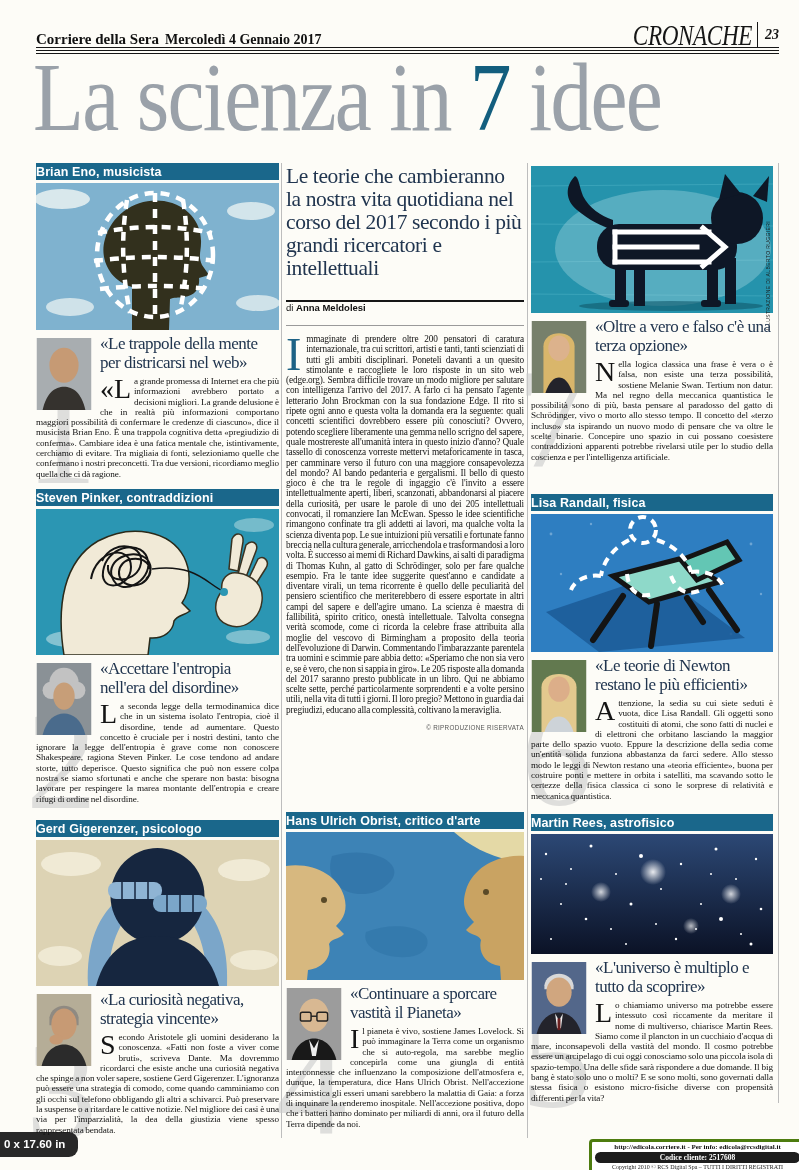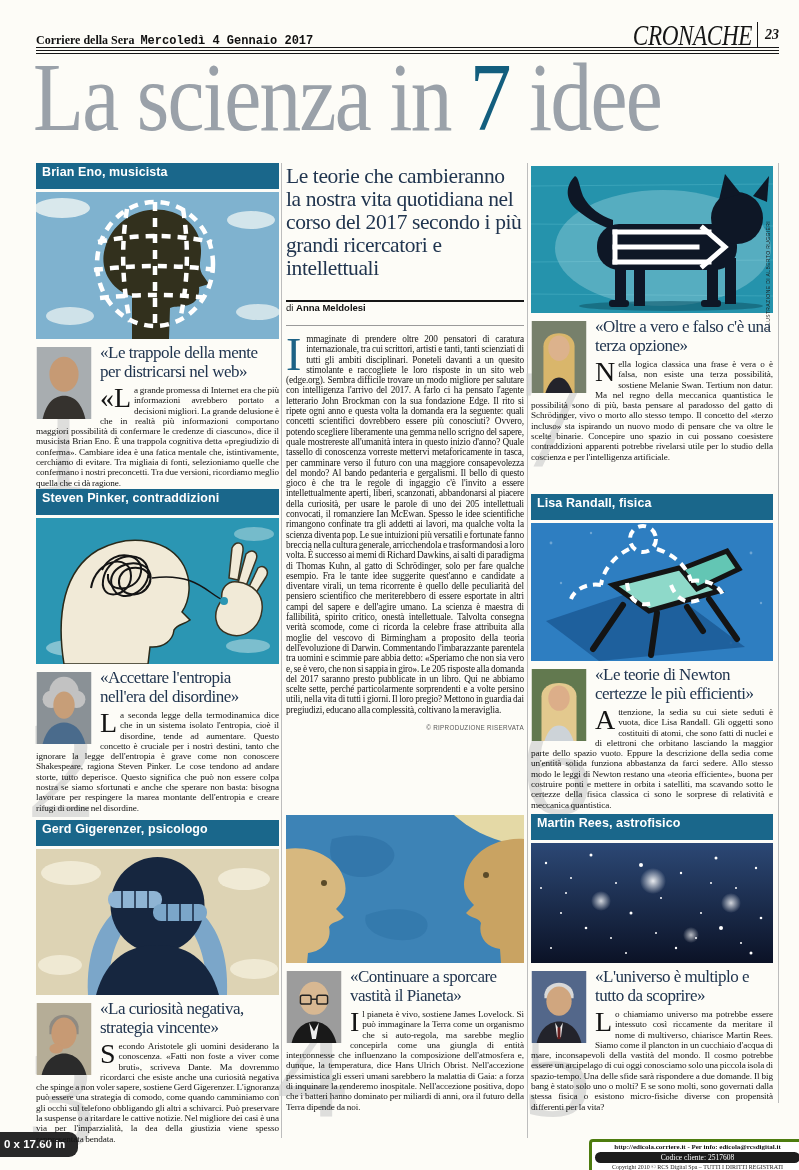--- a/index.html
+++ b/index.html
@@ -1,34 +1,34 @@
 <!DOCTYPE html>
 <html><head>
 <meta charset="utf-8">
 <style>
   html,body{margin:0;padding:0;background:#e9e9e9;}
   .page{position:relative;width:799px;height:1170px;background:#fdfcf7;font-family:"Liberation Serif",serif;overflow:hidden;margin:0 auto;}
   
   .topbar{position:absolute;top:22px;left:36px;right:20px;display:flex;justify-content:space-between;align-items:flex-end;}
   .mast-left{font-size:9px;color:#111;display:flex;align-items:baseline;gap:6px;}
-  .paper-name{font-family:"Liberation Serif",serif;font-weight:bold;font-size:12px;}
-  .issue-date{font-family:Liberation Mono, monospace;font-weight:bold;font-size:12px;}
+  .paper-name{font-family:"Liberation Serif",serif;font-weight:bold;font-size:15px;}
+  .issue-date{font-family:Liberation Serif, serif;font-weight:bold;font-size:14px;}
   .mast-right{display:flex;align-items:center;font-style:italic;}
   .section-name{font-size:29px;line-height:26px;letter-spacing:-.5px;transform:scaleX(.8);transform-origin:right;color:#161616;}
   .pagenum-sep{width:1px;height:26px;background:#161616;margin:0 7px 0 5px;}
   .page-number{font-size:14px;font-weight:bold;color:#161616;}
   .rules4{position:absolute;top:47px;left:36px;right:20px;height:9px;background:repeating-linear-gradient(#161616 0 1px,transparent 1px 3.1px);}
   
   .headline{position:absolute;top:48px;left:33px;font-size:97px;line-height:100px;color:#9aa1a9;letter-spacing:-2px;white-space:nowrap;transform:scaleX(.86);transform-origin:left;}
   .headline .num7{color:#135e7e;}
   
   .vline{position:absolute;width:1px;background:#bdbdbd;}
   
   .sec{position:absolute;}
-  .sec-header{background:#1a678b;color:#fff;font-family:"Liberation Sans",sans-serif;font-weight:bold;font-size:12.5px;height:26px;line-height:19px;padding-left:6px;letter-spacing:.1px;}
+  .sec-header{background:#1a678b;color:#fff;font-family:"Liberation Sans",sans-serif;font-weight:bold;font-size:12.5px;height:17px;line-height:19px;letter-spacing:.1px;}
   .illu{display:block;margin-top:3px;}
   .prof{position:relative;margin-top:4px;}
   .ghost{position:absolute;left:-10px;top:30px;font-size:142px;line-height:1;color:#cccccc;opacity:.62;z-index:0;font-family:"Liberation Serif",serif;}
   .prof-inner{position:relative;z-index:1;}
   .portrait{float:left;width:56px;height:72px;margin:4px 8px 2px 0;}
   .prof-title{font-size:17px;line-height:19px;color:#21354f;margin:2px 0 4px 0;font-weight:normal;letter-spacing:-.5px;}
   .prof-body{font-size:9.2px;line-height:10.3px;text-align:justify;color:#141414;margin:0;letter-spacing:-.1px;word-spacing:-.5px;}
   .dropcap{float:left;font-size:28px;line-height:23px;padding:1px 3px 0 0;color:#141414;}
   
   .intro-title{font-size:21.5px;line-height:23px;color:#21354f;margin:2px 0 0 0;font-weight:normal;letter-spacing:-.4px;}
@@ -36,21 +36,21 @@
   .byline-box b{font-weight:bold;}
   .byline-rule{border-bottom:1px solid #9a9a9a;height:12px;}
   .article-body{margin-top:8px;font-size:9.3px;line-height:10.3px;text-align:justify;color:#141414;letter-spacing:-.15px;word-spacing:-.6px;}
   .dropcap-big{float:left;font-size:46px;line-height:38px;padding:2px 5px 0 0;color:#1d6285;}
   .copyright{text-align:right;font-size:6.3px;color:#555;margin-top:4px;font-family:"Liberation Sans",sans-serif;letter-spacing:.3px;}
   
   .credit{position:absolute;left:765px;top:192px;height:138px;writing-mode:vertical-rl;transform:rotate(180deg);font-family:"Liberation Sans",sans-serif;font-size:5px;letter-spacing:.4px;color:#1c1c1c;overflow:hidden;}
   
   .footer{position:absolute;left:589px;top:1139px;width:217px;border:3px solid #4d7c0f;border-radius:4px;background:#fff;text-align:center;padding:1px 3px 2px 3px;box-sizing:border-box;}
   .f1{font-size:7px;font-weight:bold;color:#111;}
-  .f2{background:#1d1d1d;color:#fff;border-radius:7px;font-size:7.5px;font-weight:normal;margin:1px 0;padding:1px 16px;}
+  .f2{background:#1d1d1d;color:#fff;border-radius:7px;font-size:7.5px;font-weight:bold;margin:1px 0;padding:1px 16px;}
   .f3{font-size:6px;color:#222;}
   
   .print-label{position:absolute;left:-16px;top:1132px;background:#282828;color:#fff;font-family:"Liberation Sans",sans-serif;font-weight:bold;font-size:11.5px;padding:6px 13px 7px 20px;border-radius:9px;}
 </style>
 </head>
 <body>
 
 <div class="page">
 
   <div class="topbar">
@@ -188,20 +188,21 @@
     <h2 class="intro-title">Le teorie che cambieranno la nostra vita quotidiana nel corso del 2017 secondo i più grandi ricercatori e intellettuali</h2>
     <div class="byline-box">
       <span>di </span><b>Anna Meldolesi</b>
       <div class="byline-rule"></div>
     </div>
     <p class="article-body"><span class="dropcap-big">I</span><span>mmaginate di prendere oltre 200 pensatori di caratura internazionale, tra cui scrittori, artisti e tanti, tanti scienziati di tutti gli ambiti disciplinari. Poneteli davanti a un quesito stimolante e raccogliete le loro risposte in un sito web (edge.org). Sembra difficile trovare un modo migliore per salutare con intelligenza l'arrivo del 2017. A farlo ci ha pensato l'agente letterario John Brockman con la sua fondazione Edge. Il rito si ripete ogni anno e questa volta la domanda era la seguente: quali concetti scientifici dovrebbero essere più conosciuti? Ovvero, potendo scegliere liberamente una gemma nello scrigno del sapere, quale mostrereste all'umanità intera in questo inizio d'anno? Quale tassello di conoscenza vorreste mettervi metaforicamente in tasca, per camminare verso il futuro con una maggiore consapevolezza del mondo? Al bando pedanteria e gergalismi. Il bello di questo gioco è che tra le regole di ingaggio c'è l'invito a essere intellettualmente aperti, liberi, scanzonati, abbandonarsi al piacere della curiosità, per usare le parole di uno dei 205 intellettuali convocati, il romanziere Ian McEwan. Spesso le idee scientifiche rimangono confinate tra gli addetti ai lavori, ma qualche volta la scienza diventa pop. Le sue intuizioni più versatili e fortunate fanno breccia nella cultura generale, arricchendola e trasformandosi a loro volta. È successo ai memi di Richard Dawkins, ai salti di paradigma di Thomas Kuhn, al gatto di Schrödinger, solo per fare qualche esempio. Fra le tante idee suggerite quest'anno e candidate a diventare virali, un tema ricorrente è quello delle peculiarità del pensiero scientifico che meriterebbero di essere esportate in altri campi del sapere e dell'agire umano. La scienza è maestra di fallibilità, spirito critico, onestà intellettuale. Talvolta consegna verità scomode, come ci ricorda la celebre frase attribuita alla moglie del vescovo di Birmingham a proposito della teoria dell'evoluzione di Darwin. Commentando l'imbarazzante parentela tra uomini e scimmie pare abbia detto: «Speriamo che non sia vero e, se è vero, che non si sappia in giro». Le 205 risposte alla domanda del 2017 saranno presto pubblicate in un libro. Qui ne abbiamo scelte sette, perché particolarmente sorprendenti e a volte persino utili, nella vita di tutti i giorni. Il loro pregio? Mettono in guardia dai pregiudizi, educano alla complessità, coltivano la meraviglia.</span></p>
     <div class="copyright">© RIPRODUZIONE RISERVATA</div>
   </section>
 
   <section class="sec" style="left:286px;top:812px;width:238px;">
+    <div class="sec-header">Hans Ulrich Obrist, critico d'arte</div>
     <svg class="illu" width="238" height="148" viewBox="0 0 238 148">
       <rect width="238" height="148" fill="#3d83b6"></rect>
       <path d="M46,24 C86,12 124,32 102,52 C82,72 34,62 46,24 Z" fill="#1d5e92" opacity=".3"></path>
       <path d="M80,100 C110,88 150,96 140,116 C130,134 72,124 80,100 Z" fill="#1d5e92" opacity=".25"></path>
       <path d="M168,0 L238,0 L238,30 C210,28 186,16 168,0 Z" fill="#e4d9a6"></path>
       <path d="M0,148 L0,34 C28,30 52,44 58,64 C62,78 58,86 50,94 L58,102 C52,108 46,106 43,112 C46,124 38,136 22,138 L21,148 Z" fill="#d7b87f"></path>
       <path d="M238,148 L238,24 C208,22 186,38 180,58 C175,74 180,82 188,90 L180,98 C186,104 192,102 195,108 C192,120 199,132 214,134 L215,148 Z" fill="#c9a362"></path>
       <circle cx="38" cy="68" r="3" fill="#5a4a28"></circle>
       <circle cx="200" cy="60" r="3" fill="#5a4a28"></circle>
     </svg>
@@ -303,21 +304,21 @@
     </svg>
     <div class="prof">
       <div class="ghost">6</div>
       <div class="prof-inner">
         <svg class="portrait" viewBox="0 0 56 74">
           <rect width="56" height="74" fill="#62794f"></rect>
           <path d="M10,74 L10,28 C10,10 46,10 46,28 L46,74 Z" fill="#e3c98e"></path>
           <ellipse cx="28" cy="30" rx="11" ry="13" fill="#dcae89"></ellipse>
           <path d="M13,74 C17,62 22,58 28,58 C34,58 39,62 43,74 Z" fill="#cdd3d8"></path>
         </svg>
-        <h3 class="prof-title">«Le teorie di Newton certezze le più efficienti»</h3>
+        <h3 class="prof-title">«Le teorie di Newton restano le più efficienti»</h3>
         <p class="prof-body"><span class="dropcap">A</span><span>ttenzione, la sedia su cui siete seduti è vuota, dice Lisa Randall. Gli oggetti sono costituiti di atomi, che sono fatti di nuclei e di elettroni che orbitano lasciando la maggior parte dello spazio vuoto. Eppure la descrizione della sedia come un'entità solida funziona abbastanza da farci sedere. Allo stesso modo le leggi di Newton restano una «teoria efficiente», buona per costruire ponti e mettere in orbita i satelliti, ma scavando sotto le certezze della fisica classica ci sono le sorprese di relatività e meccanica quantistica.</span></p>
       </div>
     </div>
   </section>
 
   <section class="sec" style="left:531px;top:814px;width:242px;">
     <div class="sec-header">Martin Rees, astrofisico</div>
     <svg class="illu" width="242" height="120" viewBox="0 0 242 120">
       <defs>
         <linearGradient id="sky" x1="0" y1="0" x2="0" y2="1">

